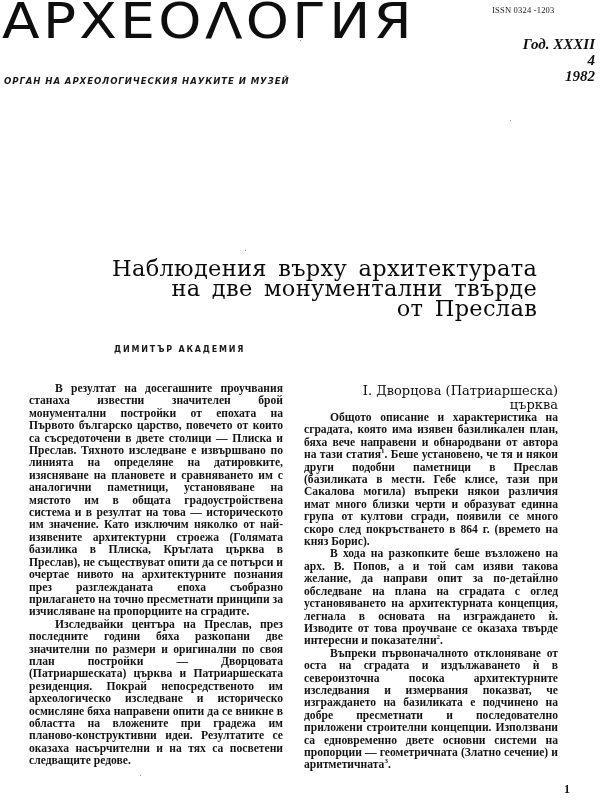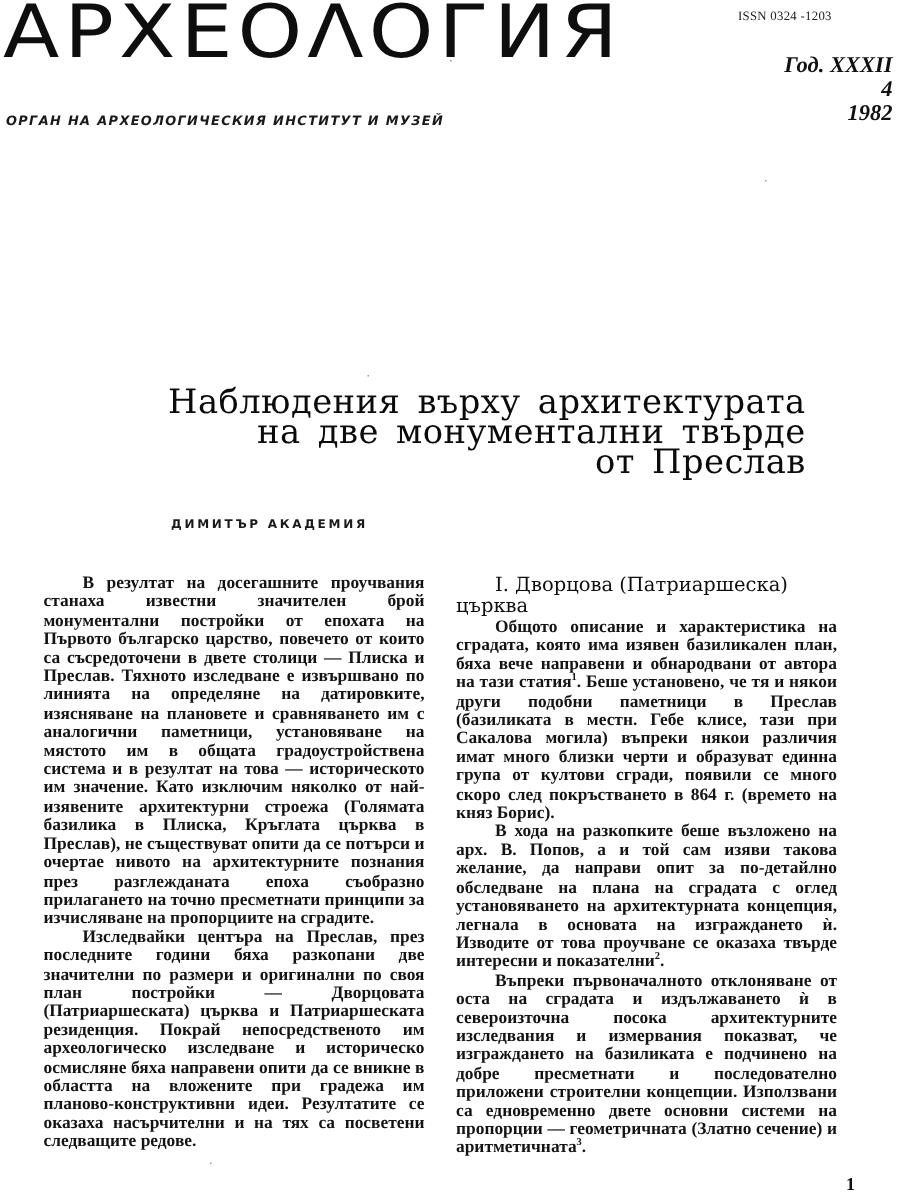--- a/index.html
+++ b/index.html
@@ -110,21 +110,21 @@
     .col-right { left: 304px; top: 384px; }
 
     .section-heading {
       font-family: "DejaVu Serif", "Liberation Serif", serif;
       font-size: 13px;
       font-weight: 400;
       line-height: 14px;
       margin: 0 0 15px 18px;
       text-indent: 0;
       color: #0e0e0e;
-      text-align: left;
+      text-align: right;
     }
     sup { font-size: 7px; line-height: 0; vertical-align: super; }
 
     .page-number {
       position: absolute;
       left: 564px;
       top: 782px;
       font-weight: bold;
       font-size: 12px;
       color: #111;
@@ -140,21 +140,21 @@
 
 <div>
   <div class="masthead-title">АРХЕОΛОГИЯ</div>
   <div class="issn">ISSN 0324 -1203</div>
   <div class="issue-info">
     <div>Год. XXXII</div>
     <div>4</div>
     <div>1982</div>
   </div>
   <div class="publisher">
-    <div>ОРГАН НА АРХЕОЛОГИЧЕСКИЯ ИНСТИТУТ И МУЗЕЙ</div>
+    <div>ОРГАН НА АРХЕОЛОГИЧЕСКИЯ НАУКИТЕ И МУЗЕЙ</div>
   </div>
 </div>
 
 <div class="article-title">
   <div>Наблюдения върху архитектурата</div>
   <div>на две монументални твърде</div>
   <div>от Преслав</div>
 </div>
 <div class="author">ДИМИТЪР АКАДЕМИЯ</div>
 

